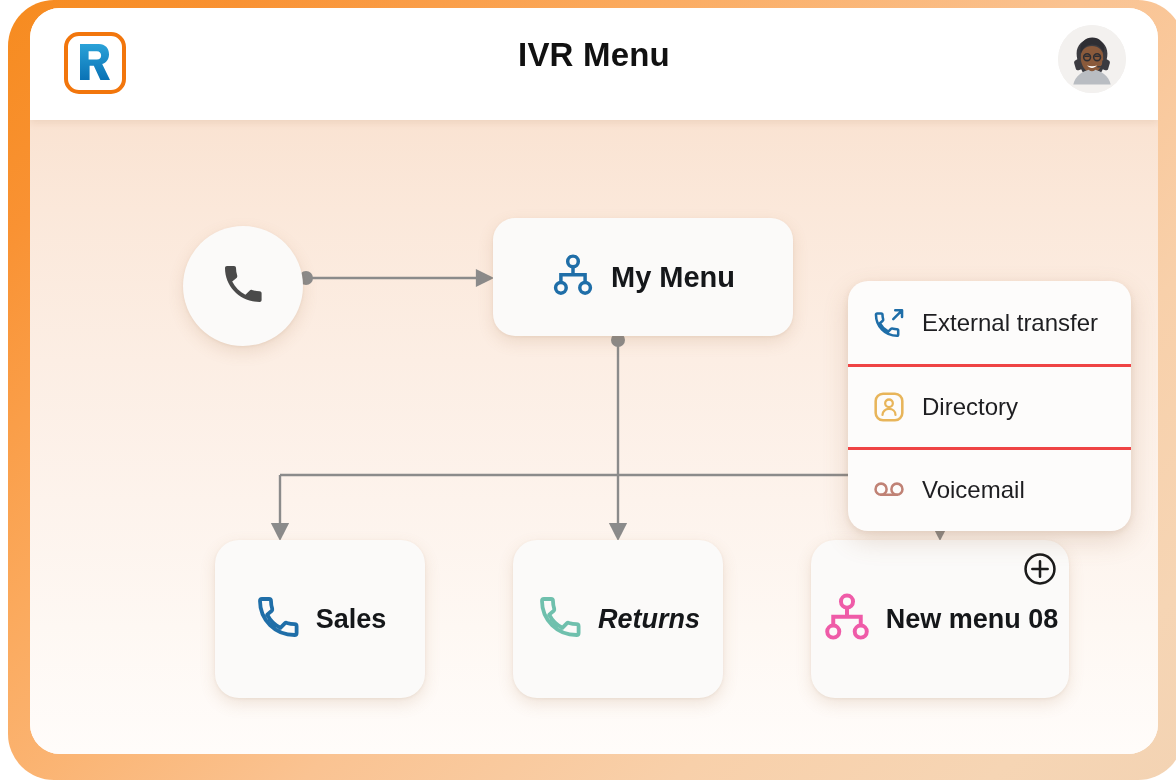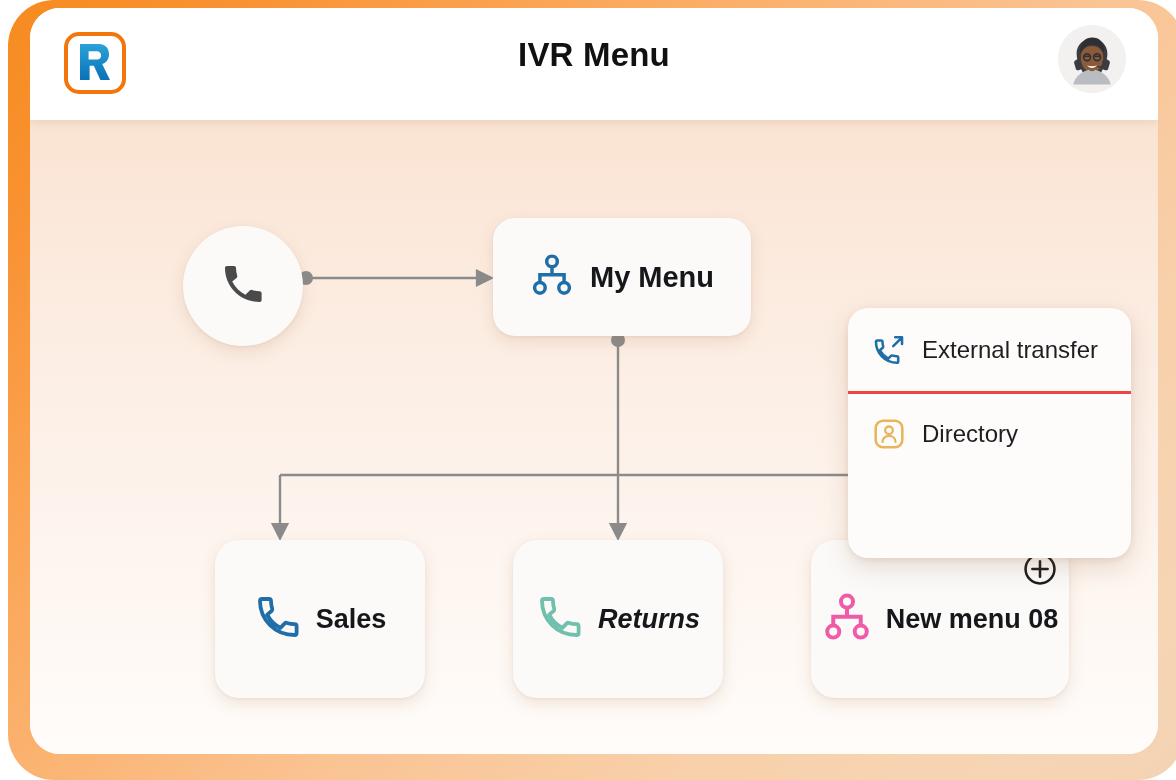--- a/index.html
+++ b/index.html
@@ -87,21 +87,21 @@
 
   #start-node {
     left: 153px; top: 106px;
     width: 120px; height: 120px;
     border-radius: 50%;
     display: flex; align-items: center; justify-content: center;
   }
 
   #menu-node {
     left: 463px; top: 98px;
-    width: 258px; height: 118px;
+    width: 300px; height: 118px;
     display: flex; align-items: center; justify-content: center;
     gap: 16px;
   }
   #menu-node .node-label {
     font-size: 29px; font-weight: bold; color: #15171a;
   }
 
   .leaf {
     width: 210px; height: 158px;
     top: 420px;
@@ -128,21 +128,20 @@
   #dropdown {
     position: absolute;
     left: 818px; top: 161px;
     width: 283px; height: 250px;
     background: #fdfcfb;
     border-radius: 20px;
     box-shadow: 0 10px 26px rgba(150,100,60,.20),
                 0 2px 6px rgba(150,100,60,.12);
     z-index: 50;
     overflow: hidden;
-    margin-top: 27px;
   }
   .dd-item {
     position: relative;
     height: 83px;
     display: flex; align-items: center;
     padding-left: 24px; gap: 16px;
     cursor: pointer;
   }
   .dd-item + .dd-item { border-top: 3px solid #ef4444; }
   .dd-label { font-size: 24px; color: #1e1e21; }
@@ -291,17 +290,29 @@
           <span class="dd-icon">
             <svg width="34" height="34" viewBox="0 0 24 24" aria-hidden="true">
               <rect x="2.6" y="2.6" width="18.8" height="18.8" rx="5.2" fill="none" stroke="#e8b55a" stroke-width="1.8"></rect>
               <circle cx="12" cy="9.4" r="2.7" fill="none" stroke="#e8b55a" stroke-width="1.6"></circle>
               <path d="M7.4 17.6c0-2.6 2.1-4.2 4.6-4.2s4.6 1.6 4.6 4.2" fill="none" stroke="#e8b55a" stroke-width="1.6" stroke-linecap="round"></path>
             </svg>
           </span>
           <span class="dd-label">Directory</span>
         </div>
 
+        <div class="dd-item">
+          <span class="dd-icon">
+            <svg width="34" height="34" viewBox="0 0 24 24" aria-hidden="true">
+              <g fill="none" stroke="#c08275" stroke-width="1.8">
+                <circle cx="6.4" cy="11.4" r="3.9"></circle>
+                <circle cx="17.6" cy="11.4" r="3.9"></circle>
+                <path d="M6.4 15.3h11.2" stroke-linecap="round"></path>
+              </g>
+            </svg>
+          </span>
+          <span class="dd-label">Voicemail</span>
+        </div>
       </div>
 
     </div>
   </div>
 </div>
 
 </body></html>

